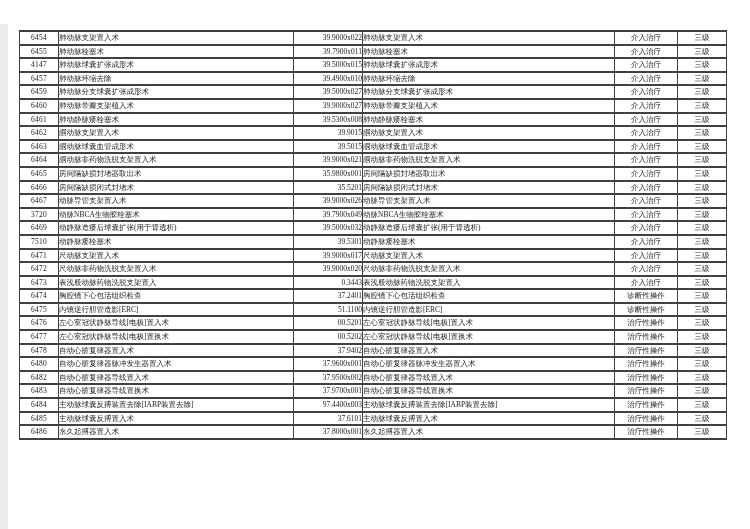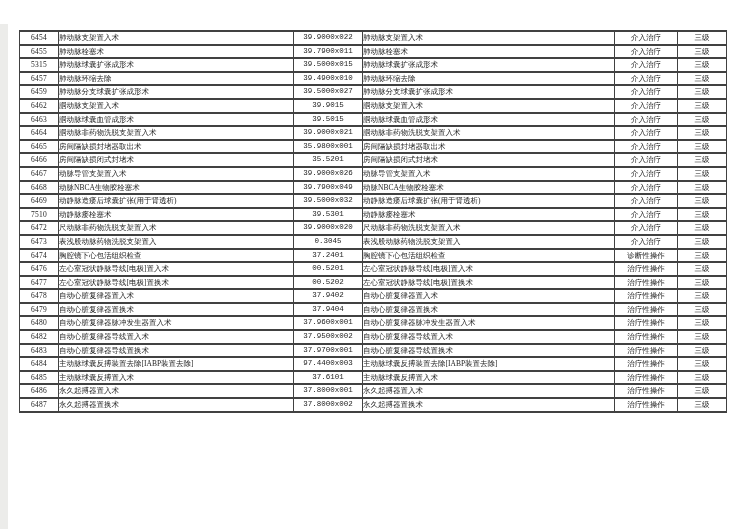--- a/index.html
+++ b/index.html
@@ -49,23 +49,23 @@
   td.c-no {
     text-align: center;
     font-size: 8px;
     letter-spacing: 0.3px;
   }
   td.c-name, td.c-name2 {
     text-align: left;
     padding-left: 3px;
   }
   td.c-code {
-    font-family: Liberation Mono, monospace;
+    font-family: Liberation Serif, serif;
     font-size: 8px;
-    text-align: center;
+    text-align: right;
     padding-left: 3px;
     color: var(--code-color, #242424);
   }
   td.c-cat, td.c-lvl {
     text-align: center;
   }
 </style>
 </head>
 <body style="background: rgb(255, 255, 255);">
 
@@ -91,21 +91,21 @@
   </tr>
       <tr>
     <td class="c-no">6455</td>
     <td class="c-name">肺动脉栓塞术</td>
     <td class="c-code">39.7900x011</td>
     <td class="c-name2">肺动脉栓塞术</td>
     <td class="c-cat">介入治疗</td>
     <td class="c-lvl">三级</td>
   </tr>
       <tr>
-    <td class="c-no">5315</td>
+    <td class="c-no">4147</td>
     <td class="c-name">肺动脉球囊扩张成形术</td>
     <td class="c-code">39.5000x015</td>
     <td class="c-name2">肺动脉球囊扩张成形术</td>
     <td class="c-cat">介入治疗</td>
     <td class="c-lvl">三级</td>
   </tr>
       <tr>
     <td class="c-no">6457</td>
     <td class="c-name">肺动脉环缩去除</td>
     <td class="c-code">39.4900x010</td>
@@ -115,20 +115,36 @@
   </tr>
       <tr>
     <td class="c-no">6459</td>
     <td class="c-name">肺动脉分支球囊扩张成形术</td>
     <td class="c-code">39.5000x027</td>
     <td class="c-name2">肺动脉分支球囊扩张成形术</td>
     <td class="c-cat">介入治疗</td>
     <td class="c-lvl">三级</td>
   </tr>
       <tr>
+    <td class="c-no">6460</td>
+    <td class="c-name">肺动脉带瓣支架植入术</td>
+    <td class="c-code">39.9000x027</td>
+    <td class="c-name2">肺动脉带瓣支架植入术</td>
+    <td class="c-cat">介入治疗</td>
+    <td class="c-lvl">三级</td>
+  </tr>
+      <tr>
+    <td class="c-no">6461</td>
+    <td class="c-name">肺动静脉瘘栓塞术</td>
+    <td class="c-code">39.5300x008</td>
+    <td class="c-name2">肺动静脉瘘栓塞术</td>
+    <td class="c-cat">介入治疗</td>
+    <td class="c-lvl">三级</td>
+  </tr>
+      <tr>
     <td class="c-no">6462</td>
     <td class="c-name">腘动脉支架置入术</td>
     <td class="c-code">39.9015</td>
     <td class="c-name2">腘动脉支架置入术</td>
     <td class="c-cat">介入治疗</td>
     <td class="c-lvl">三级</td>
   </tr>
       <tr>
     <td class="c-no">6463</td>
     <td class="c-name">腘动脉球囊血管成形术</td>
@@ -163,21 +179,21 @@
   </tr>
       <tr>
     <td class="c-no">6467</td>
     <td class="c-name">动脉导管支架置入术</td>
     <td class="c-code">39.9000x026</td>
     <td class="c-name2">动脉导管支架置入术</td>
     <td class="c-cat">介入治疗</td>
     <td class="c-lvl">三级</td>
   </tr>
       <tr>
-    <td class="c-no">6468</td>
+    <td class="c-no">3720</td>
     <td class="c-name">动脉NBCA生物胶栓塞术</td>
     <td class="c-code">39.7900x049</td>
     <td class="c-name2">动脉NBCA生物胶栓塞术</td>
     <td class="c-cat">介入治疗</td>
     <td class="c-lvl">三级</td>
   </tr>
       <tr>
     <td class="c-no">6469</td>
     <td class="c-name">动静脉造瘘后球囊扩张(用于肾透析)</td>
     <td class="c-code">39.5000x032</td>
@@ -187,44 +203,60 @@
   </tr>
       <tr>
     <td class="c-no">7510</td>
     <td class="c-name">动静脉瘘栓塞术</td>
     <td class="c-code">39.5301</td>
     <td class="c-name2">动静脉瘘栓塞术</td>
     <td class="c-cat">介入治疗</td>
     <td class="c-lvl">三级</td>
   </tr>
       <tr>
+    <td class="c-no">6471</td>
+    <td class="c-name">尺动脉支架置入术</td>
+    <td class="c-code">39.9000x017</td>
+    <td class="c-name2">尺动脉支架置入术</td>
+    <td class="c-cat">介入治疗</td>
+    <td class="c-lvl">三级</td>
+  </tr>
+      <tr>
     <td class="c-no">6472</td>
     <td class="c-name">尺动脉非药物洗脱支架置入术</td>
     <td class="c-code">39.9000x020</td>
     <td class="c-name2">尺动脉非药物洗脱支架置入术</td>
     <td class="c-cat">介入治疗</td>
     <td class="c-lvl">三级</td>
   </tr>
       <tr>
     <td class="c-no">6473</td>
     <td class="c-name">表浅股动脉药物洗脱支架置入</td>
-    <td class="c-code">0.3045</td>
+    <td class="c-code">0.3443</td>
     <td class="c-name2">表浅股动脉药物洗脱支架置入</td>
     <td class="c-cat">介入治疗</td>
     <td class="c-lvl">三级</td>
   </tr>
       <tr>
     <td class="c-no">6474</td>
     <td class="c-name">胸腔镜下心包活组织检查</td>
     <td class="c-code">37.2401</td>
     <td class="c-name2">胸腔镜下心包活组织检查</td>
     <td class="c-cat">诊断性操作</td>
     <td class="c-lvl">三级</td>
   </tr>
       <tr>
+    <td class="c-no">6475</td>
+    <td class="c-name">内镜逆行胆管造影[ERC]</td>
+    <td class="c-code">51.1100</td>
+    <td class="c-name2">内镜逆行胆管造影[ERC]</td>
+    <td class="c-cat">诊断性操作</td>
+    <td class="c-lvl">三级</td>
+  </tr>
+      <tr>
     <td class="c-no">6476</td>
     <td class="c-name">左心室冠状静脉导线[电极]置入术</td>
     <td class="c-code">00.5201</td>
     <td class="c-name2">左心室冠状静脉导线[电极]置入术</td>
     <td class="c-cat">治疗性操作</td>
     <td class="c-lvl">三级</td>
   </tr>
       <tr>
     <td class="c-no">6477</td>
     <td class="c-name">左心室冠状静脉导线[电极]置换术</td>
@@ -235,28 +267,20 @@
   </tr>
       <tr>
     <td class="c-no">6478</td>
     <td class="c-name">自动心脏复律器置入术</td>
     <td class="c-code">37.9402</td>
     <td class="c-name2">自动心脏复律器置入术</td>
     <td class="c-cat">治疗性操作</td>
     <td class="c-lvl">三级</td>
   </tr>
       <tr>
-    <td class="c-no">6479</td>
-    <td class="c-name">自动心脏复律器置换术</td>
-    <td class="c-code">37.9404</td>
-    <td class="c-name2">自动心脏复律器置换术</td>
-    <td class="c-cat">治疗性操作</td>
-    <td class="c-lvl">三级</td>
-  </tr>
-      <tr>
     <td class="c-no">6480</td>
     <td class="c-name">自动心脏复律器脉冲发生器置入术</td>
     <td class="c-code">37.9600x001</td>
     <td class="c-name2">自动心脏复律器脉冲发生器置入术</td>
     <td class="c-cat">治疗性操作</td>
     <td class="c-lvl">三级</td>
   </tr>
       <tr>
     <td class="c-no">6482</td>
     <td class="c-name">自动心脏复律器导线置入术</td>
@@ -290,22 +314,14 @@
     <td class="c-lvl">三级</td>
   </tr>
       <tr>
     <td class="c-no">6486</td>
     <td class="c-name">永久起搏器置入术</td>
     <td class="c-code">37.8000x001</td>
     <td class="c-name2">永久起搏器置入术</td>
     <td class="c-cat">治疗性操作</td>
     <td class="c-lvl">三级</td>
   </tr>
-      <tr>
-    <td class="c-no">6487</td>
-    <td class="c-name">永久起搏器置换术</td>
-    <td class="c-code">37.8000x002</td>
-    <td class="c-name2">永久起搏器置换术</td>
-    <td class="c-cat">治疗性操作</td>
-    <td class="c-lvl">三级</td>
-  </tr>
     </tbody>
 </table>
 
 </body></html>

